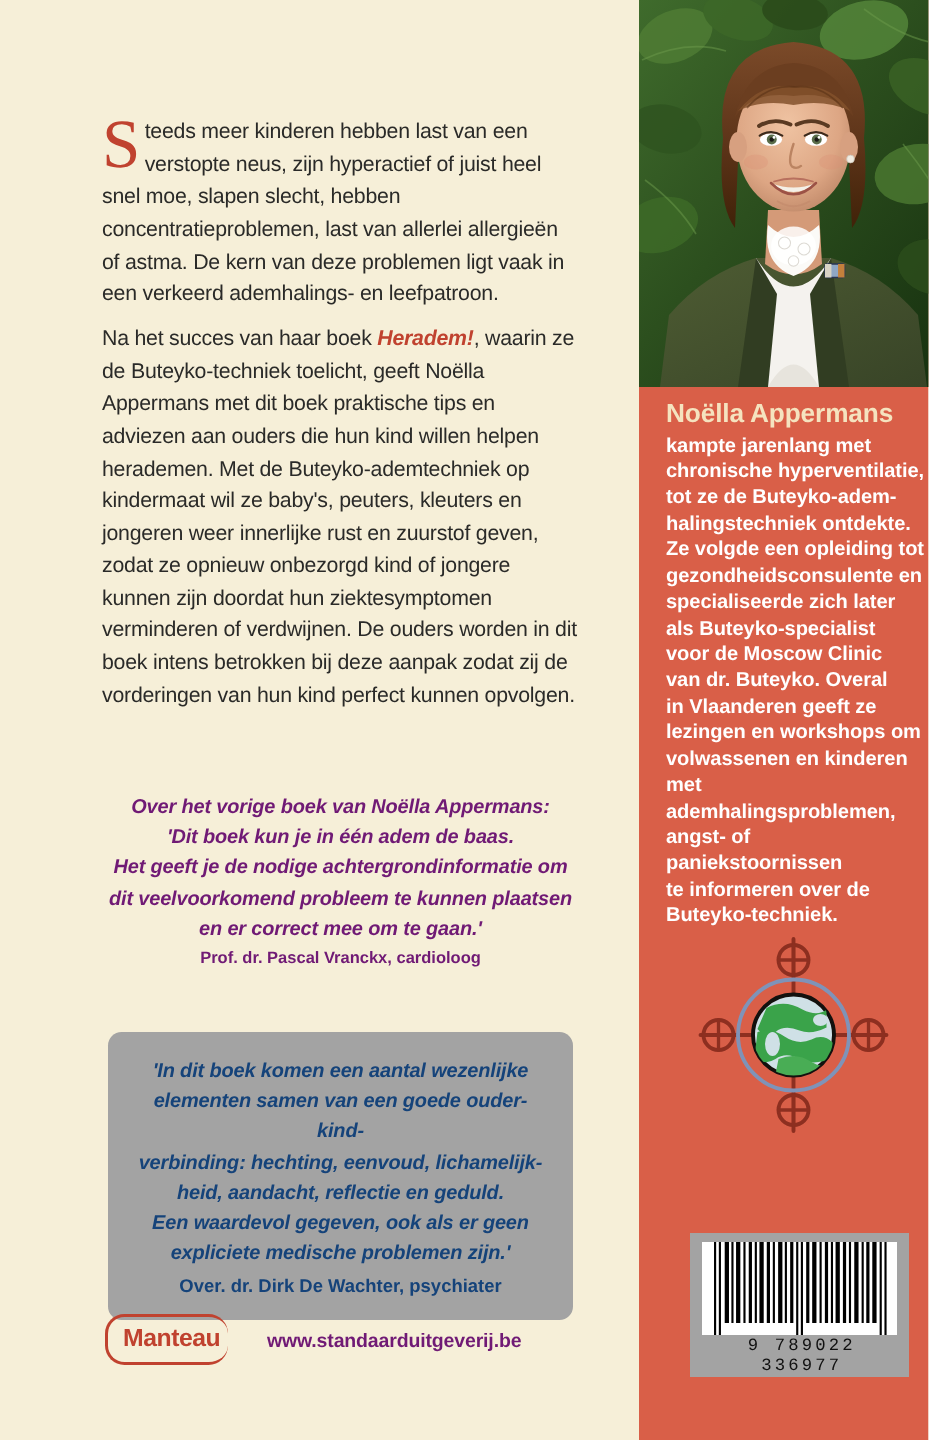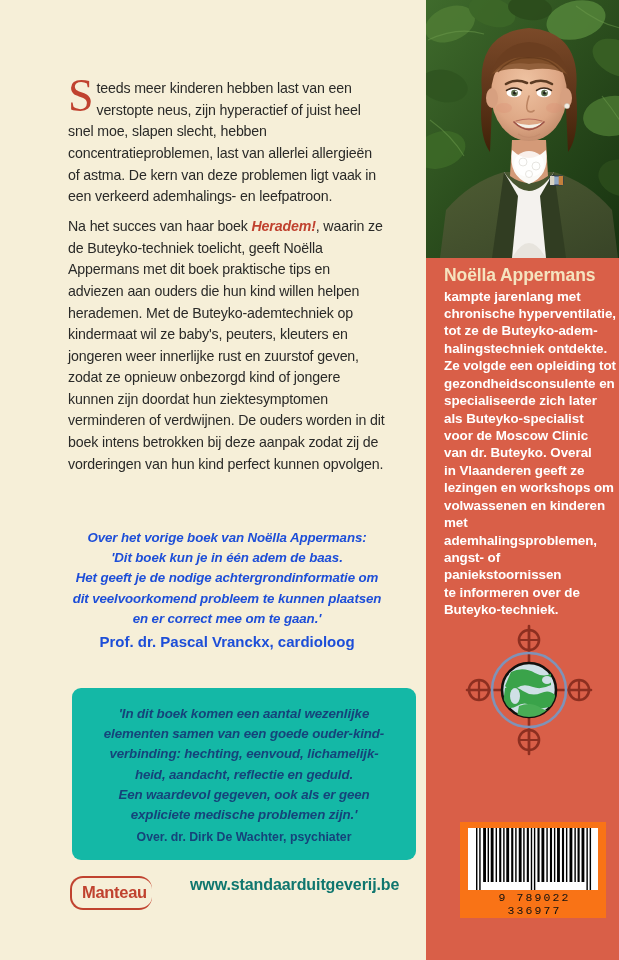--- a/index.html
+++ b/index.html
@@ -83,21 +83,21 @@
     height: 140px;
   }
 
   
   #barcode-box {
     position: absolute;
     left: 34px;
     top: 822px;
     width: 146px;
     height: 96px;
-    background: #f97316;
+    background: #a3a3a3;
     box-sizing: border-box;
     padding: 6px 8px 2px 8px;
   }
   #barcode-bars {
     width: 100%;
     height: 62px;
     display: block;
   }
   #barcode-digits {
     display: block;
@@ -149,47 +149,47 @@
     font-weight: 700;
   }
 
   
   #quote-1 {
     position: absolute;
     left: 68px;
     top: 528px;
     width: 318px;
     text-align: center;
-    color: #1d4ed8;
+    color: #701a75;
   }
   #quote-1 .qtext {
     display: block;
     font-style: italic;
     font-weight: 700;
     font-size: 13.3px;
     line-height: 1.52;
     letter-spacing: -0.1px;
     white-space: pre-line;
   }
   #quote-1 .qattr {
     display: block;
     font-weight: 700;
-    font-size: 15px;
+    font-size: 11px;
     line-height: 1.35;
     margin-top: 3px;
     white-space: pre-line;
   }
 
   
   #quote-2 {
     position: absolute;
     left: 72px;
     top: 688px;
-    width: 344px;
-    background: #14b8a6;
+    width: 310px;
+    background: #a3a3a3;
     border-radius: 9px;
     padding: 16px 16px 14px 16px;
     box-sizing: border-box;
     text-align: center;
     color: #15437a;
   }
   #quote-2 .qtext {
     display: block;
     font-style: italic;
     font-weight: 700;
@@ -205,20 +205,21 @@
     line-height: 1.35;
     margin-top: 4px;
   }
 
   
   #footer {
     position: absolute;
     left: 70px;
     top: 876px;
     display: flex;
+    align-items: center;
   }
   #manteau-logo {
     position: relative;
     width: 82px;
     height: 34px;
   }
   #manteau-logo .bracket {
     position: absolute;
     left: 0;
     top: 0;
@@ -235,24 +236,24 @@
     top: 7px;
     font-size: 16.5px;
     font-weight: 700;
     color: #c0422f;
     letter-spacing: -0.3px;
     background: #f6efd8;
     padding: 0 2px;
     line-height: 19px;
   }
   #site-url {
-    margin-left: 38px;
-    font-size: 16px;
-    font-weight: 700;
-    color: #0f766e;
+    margin-left: 26px;
+    font-size: 13px;
+    font-weight: 700;
+    color: #701a75;
     letter-spacing: -0.1px;
   }
 </style>
 </head>
 <body>
 
 <div id="cover">
 
   <div id="left-col">
 

